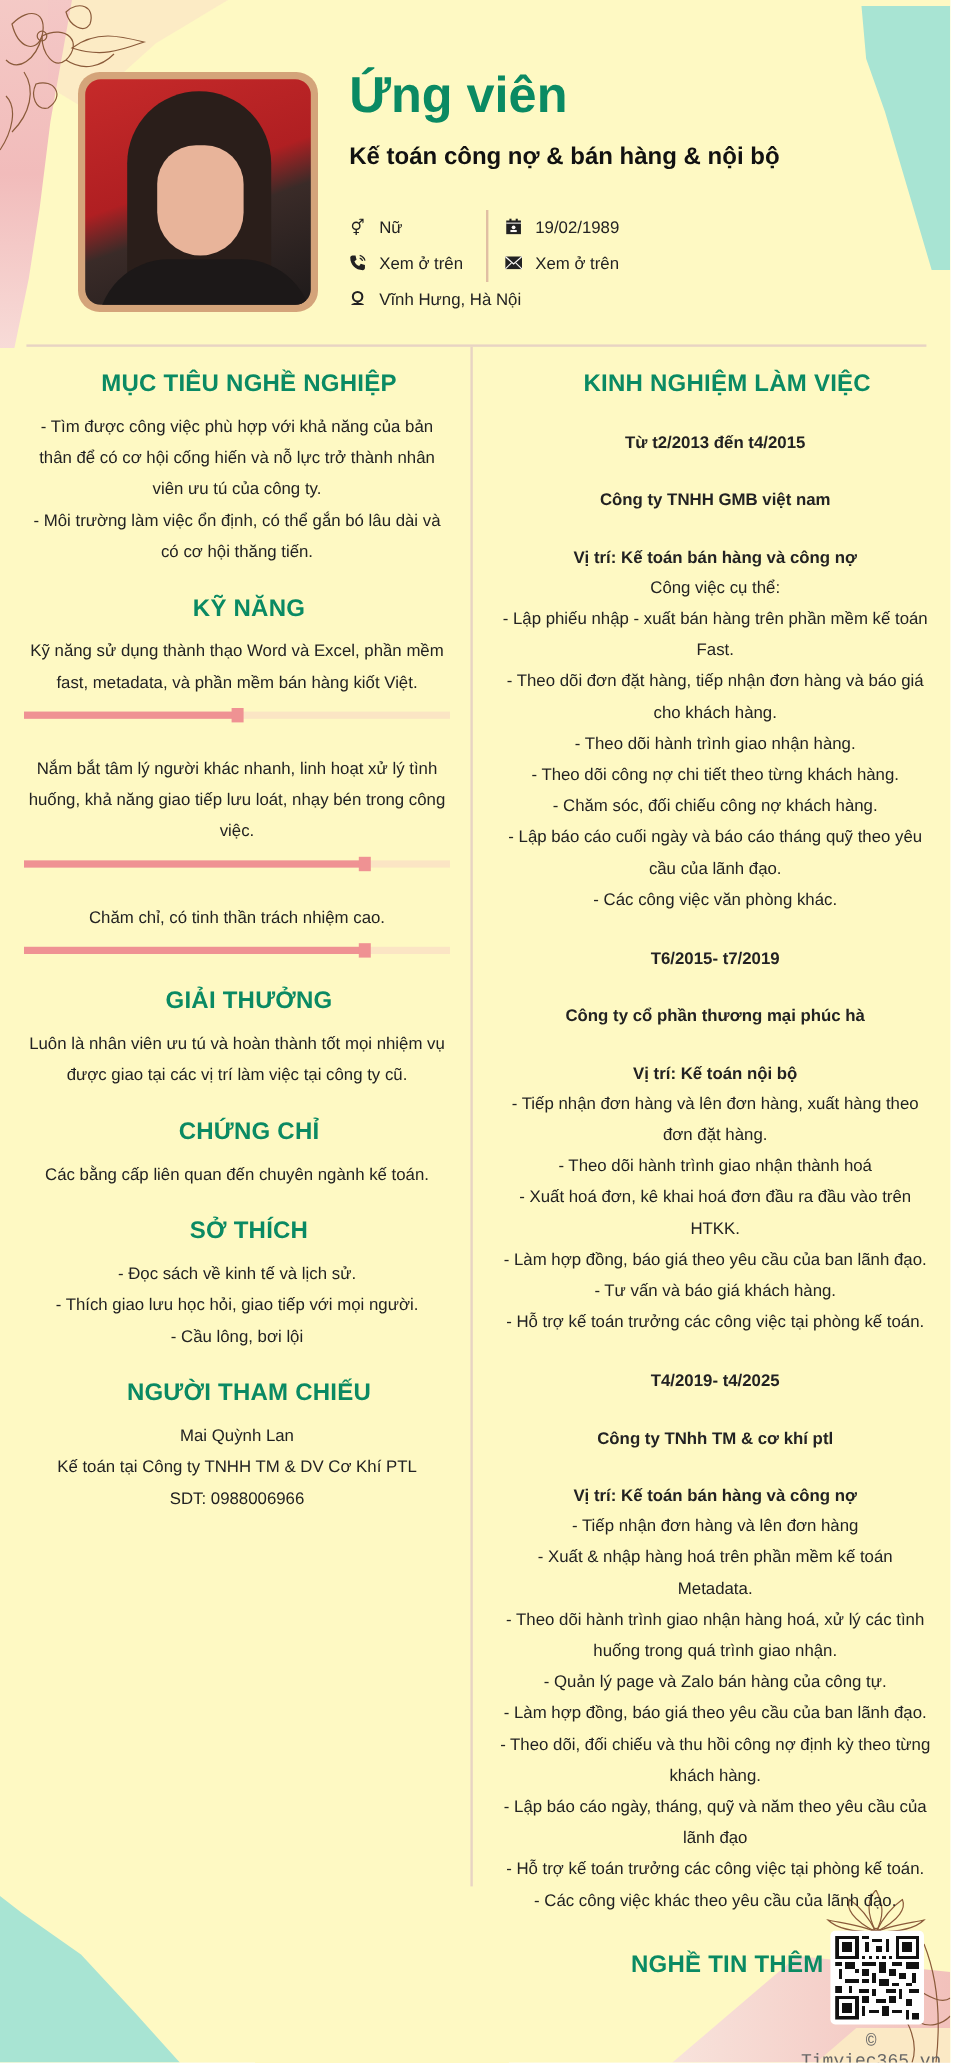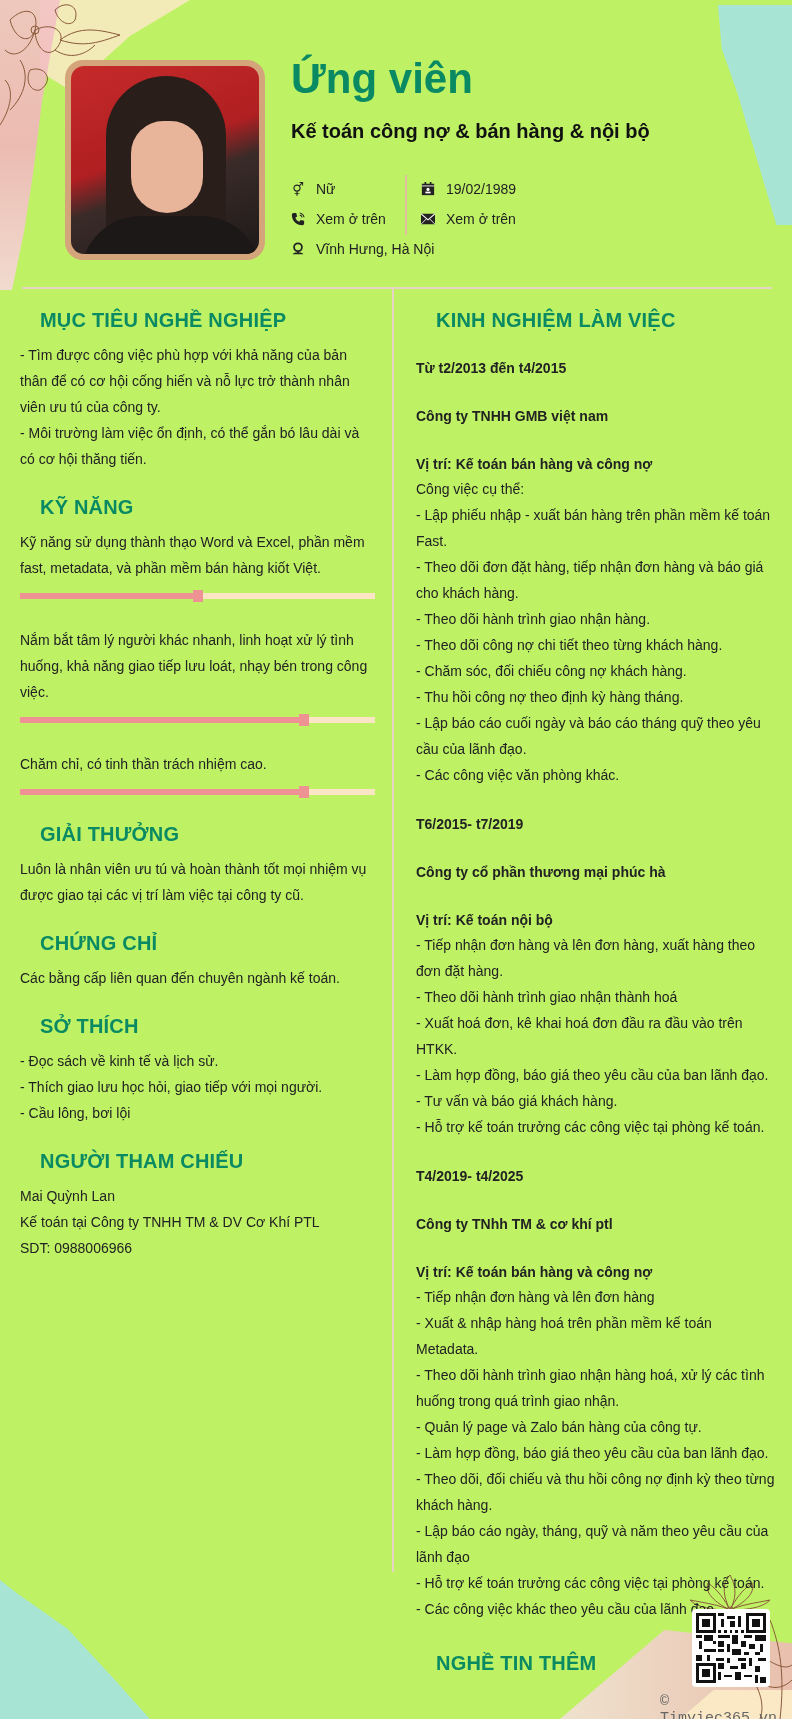--- a/index.html
+++ b/index.html
@@ -1,18 +1,18 @@
 <!DOCTYPE html>
 <html><head>
 <meta charset="utf-8">
 <style>
   * { box-sizing: border-box; margin: 0; padding: 0; }
   html, body { width: 800px; height: 1719px; background: #ffffff; overflow: hidden; }
   body { font-family: "Liberation Sans", sans-serif; color: #222; }
-  .page { position: relative; width: 792px; height: 1719px; background: #bef264; overflow: hidden; }
+  .page { position: relative; width: 792px; height: 1719px; background: #fef9c3; overflow: hidden; text-align: center; }
 
   
   .deco { position: absolute; pointer-events: none; }
   .deco-pink-tl { left: 0; top: 0; width: 60px; height: 290px; background: linear-gradient(180deg,#f3c4c6 0%,#f0b5ba 50%,#f7d8da 100%); clip-path: polygon(0 0,100% 0,70% 35%,55% 60%,40% 80%,20% 100%,0 100%); opacity: .9; }
   .deco-yellow-tl { left: 40px; top: 0; width: 150px; height: 90px; background: #fbe9c5; clip-path: polygon(0 0,100% 0,60% 40%,20% 100%,0 80%); opacity: .85; }
   .deco-teal-tr { left: 714px; top: 5px; width: 78px; height: 220px; background: #a8e4d3; clip-path: polygon(5% 0,100% 0,100% 100%,80% 100%,55% 70%,30% 40%,10% 20%); }
   .deco-teal-bl { left: 0; top: 1580px; width: 150px; height: 139px; background: #a8e4d3; clip-path: polygon(0 0,12% 10%,45% 35%,75% 70%,100% 100%,0 100%); }
   .deco-pink-br { left: 560px; top: 1630px; width: 232px; height: 89px; background: linear-gradient(90deg,#f7dfe0,#f0b7ba); clip-path: polygon(0 100%,45% 0,100% 15%,100% 100%); opacity: .85; }
   .deco-yellow-br { left: 680px; top: 1690px; width: 112px; height: 29px; background: #fbe9c5; clip-path: polygon(0 100%,30% 0,100% 0,100% 100%); }
   .flower { position: absolute; }
@@ -219,21 +219,20 @@
       <div class="job">
         <div class="p b">Từ t2/2013 đến t4/2015</div>
         <div class="p b">Công ty TNHH GMB việt nam</div>
         <div class="p b">Vị trí: Kế toán bán hàng và công nợ</div>
         <div class="p">Công việc cụ thể:</div>
         <div class="p">- Lập phiếu nhập - xuất bán hàng trên phần mềm kế toán Fast.</div>
         <div class="p">- Theo dõi đơn đặt hàng, tiếp nhận đơn hàng và báo giá cho khách hàng.</div>
         <div class="p">- Theo dõi hành trình giao nhận hàng.</div>
         <div class="p">- Theo dõi công nợ chi tiết theo từng khách hàng.</div>
         <div class="p">- Chăm sóc, đối chiếu công nợ khách hàng.</div>
-        <div class="p">- Thu hồi công nợ theo định kỳ hàng tháng.</div>
         <div class="p">- Lập báo cáo cuối ngày và báo cáo tháng quỹ theo yêu cầu của lãnh đạo.</div>
         <div class="p">- Các công việc văn phòng khác.</div>
       </div>
 
       <div class="job">
         <div class="p b">T6/2015- t7/2019</div>
         <div class="p b">Công ty cổ phần thương mại phúc hà</div>
         <div class="p b">Vị trí: Kế toán nội bộ</div>
         <div class="p">- Tiếp nhận đơn hàng và lên đơn hàng, xuất hàng theo đơn đặt hàng.</div>
         <div class="p">- Theo dõi hành trình giao nhận thành hoá</div>

